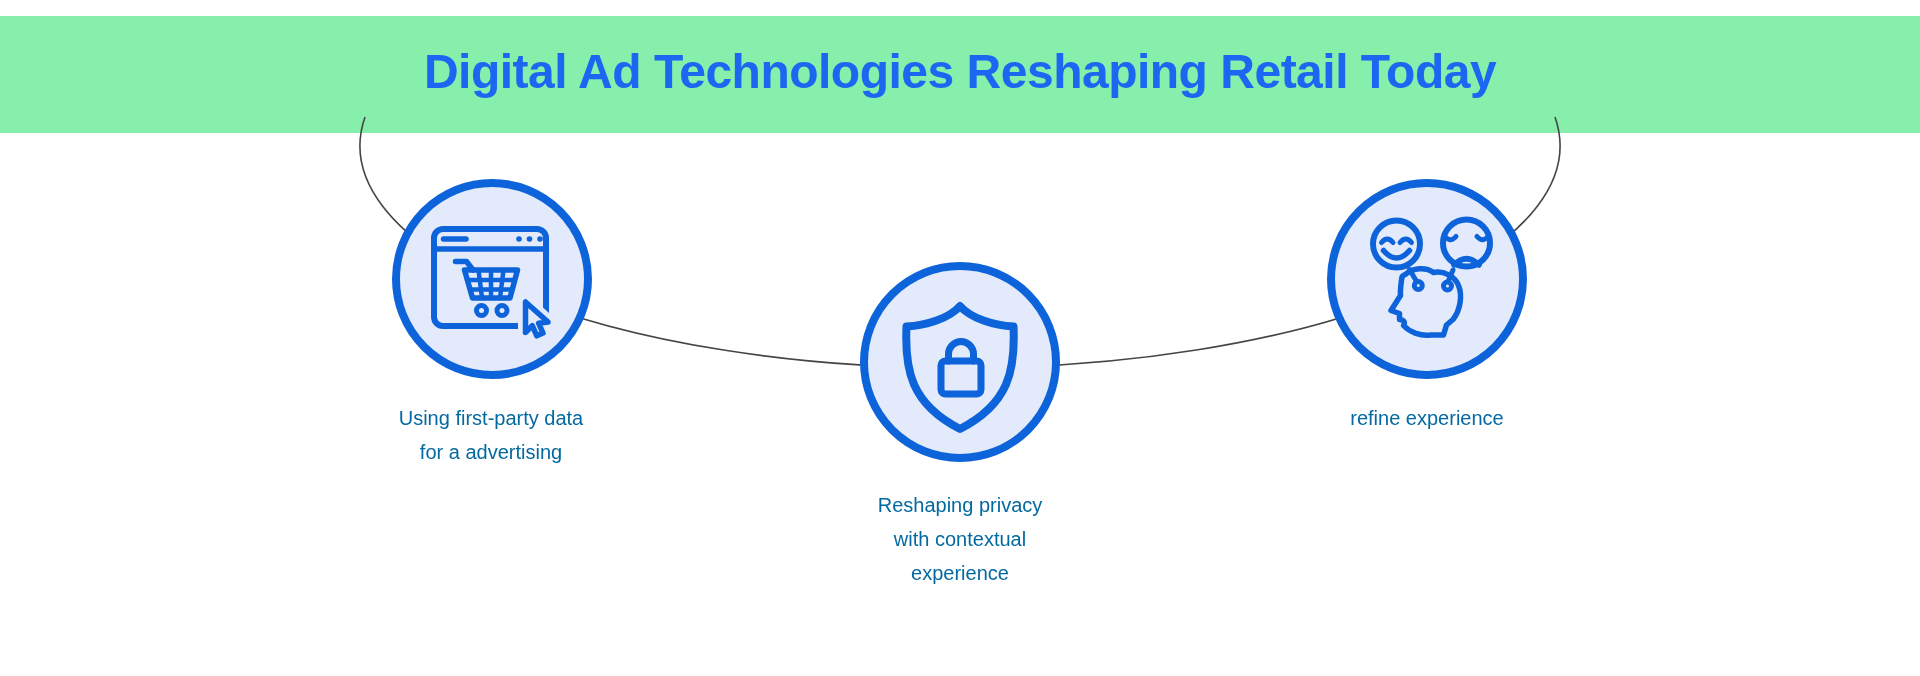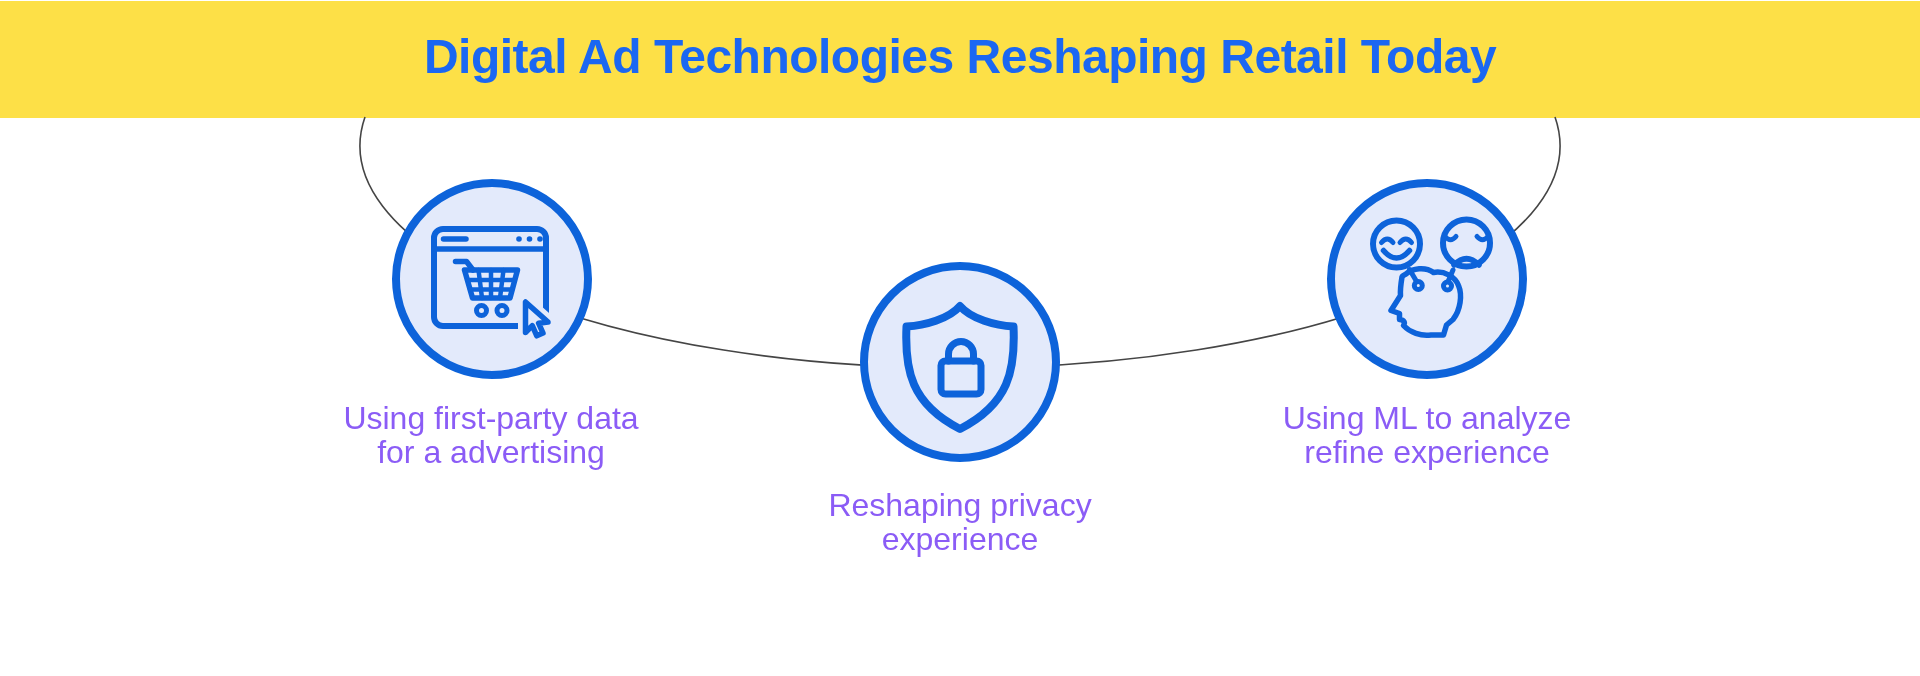--- a/index.html
+++ b/index.html
@@ -6,23 +6,23 @@
   .canvas {
     position: relative;
     width: 1920px;
     height: 676px;
     overflow: hidden;
     background: #ffffff;
     font-family: "Liberation Sans", sans-serif;
   }
   .header-band {
     position: absolute;
-    left: 0; top: 1px;
+    left: 0; top: 16px;
     width: 1920px; height: 117px;
-    background: #fde047;
+    background: #86efac;
     display: flex;
     align-items: center;
     justify-content: center;
   }
   .page-title {
     color: #1b67f2;
     font-size: 48px;
     font-weight: bold;
     letter-spacing: -0.5px;
     margin: 0;
@@ -31,22 +31,22 @@
   .diagram-svg {
     position: absolute;
     left: 0; top: 0;
     width: 1920px; height: 676px;
   }
   .node-label {
     position: absolute;
     width: 420px;
     transform: translateX(-50%);
     text-align: center;
-    color: #8b5cf6;
-    font-size: 32px;
+    color: #0369a1;
+    font-size: 20px;
     line-height: 34px;
   }
   .node-label .line { display: block; }
   #label-node-0 { left: 491px; top: 401px; }
   #label-node-1 { left: 960px; top: 488px; }
   #label-node-2 { left: 1427px; top: 401px; }
 </style>
 </head>
 <body>
 
@@ -105,20 +105,20 @@
       </g>
     </g>
   </svg>
 
   <div class="node-label" id="label-node-0">
     <span class="line">Using first-party data</span>
     <span class="line">for a advertising</span>
   </div>
   <div class="node-label" id="label-node-1">
     <span class="line">Reshaping privacy</span>
+    <span class="line">with contextual</span>
     <span class="line">experience</span>
   </div>
   <div class="node-label" id="label-node-2">
-    <span class="line">Using ML to analyze</span>
     <span class="line">refine experience</span>
   </div>
 
 </div>
 
 </body></html>

